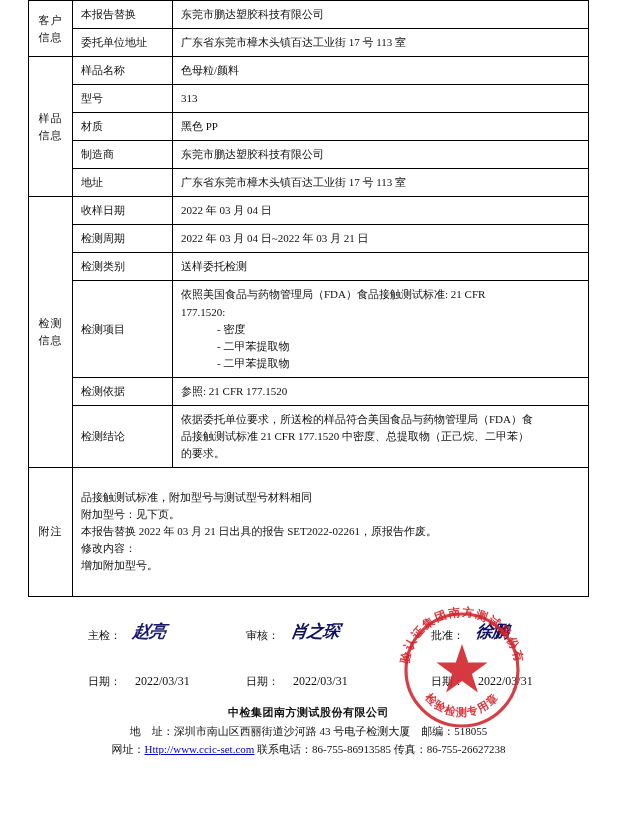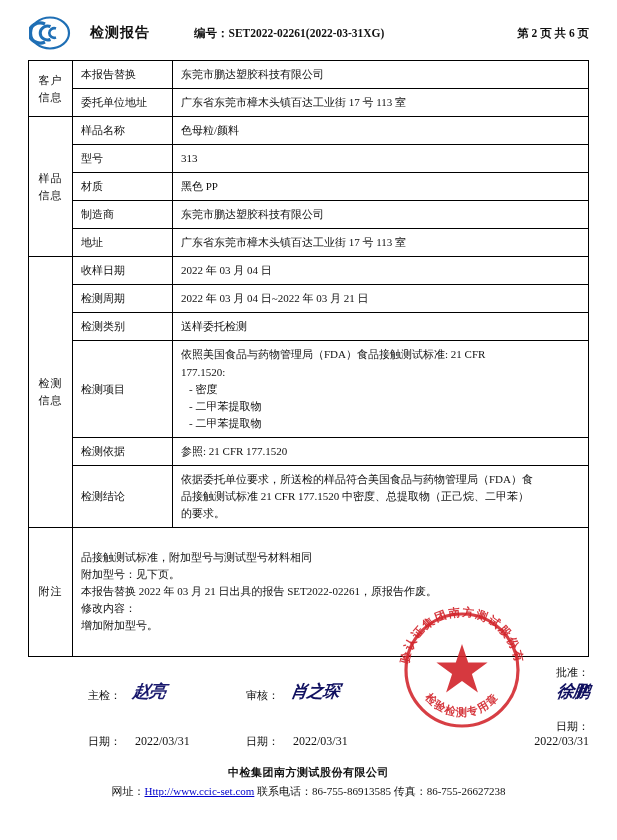--- a/index.html
+++ b/index.html
@@ -86,21 +86,21 @@
     width: 96px;
     padding-left: 10px;
     white-space: nowrap;
   }
   td.value {
     padding-left: 10px;
   }
 
   .multiline { line-height: 1.75; }
   .multiline .ln { display: block; }
-  .indent { padding-left: 8px; }
+  .indent { padding-left: 8px; margin-left: 28px; }
 
   
   td.remark {
     padding: 6px 10px;
     line-height: 1.85;
     height: 118px;
     vertical-align: top;
   }
   td.remark .ln { display: block; }
 
@@ -138,21 +138,21 @@
     color: #1a1a6e;
     font-size: 17px;
     transform: skewX(-8deg);
     letter-spacing: -1px;
     margin-left: 12px;
     white-space: nowrap;
   }
   .hand.b { color:#101060; }
   .c1 { width: 200px; padding-left: 60px; box-sizing: border-box;}
   .c2 { width: 185px; padding-left: 18px; box-sizing: border-box;}
-  .c3 { width: 176px; padding-left: 18px; box-sizing: border-box; flex-direction: column;}
+  .c3 { width: 176px; padding-left: 18px; box-sizing: border-box;}
 
   
   .stamp {
     position: absolute;
     left: 392px;
     top: 600px;
     width: 140px;
     height: 140px;
     pointer-events: none;
   }
@@ -175,33 +175,20 @@
   .footer a, .footer .link {
     color: #0000cc;
     text-decoration: underline;
   }
 </style>
 </head>
 <body>
 
 <div class="page">
 
-  <div class="header">
-    <div class="logo">
-      <svg width="42" height="34" viewBox="0 0 42 34">
-        <ellipse cx="21" cy="17" rx="19" ry="15.5" fill="none" stroke="#1f6fb5" stroke-width="2.2"></ellipse>
-        <path d="M16 8 A11 10 0 1 0 16 26" fill="none" stroke="#1f6fb5" stroke-width="3.4"></path>
-        <path d="M21.5 10.5 A7.5 7 0 1 0 21.5 23.5" fill="none" stroke="#1f6fb5" stroke-width="3.0"></path>
-        <path d="M27 12.5 A5 4.8 0 1 0 27 21.5" fill="none" stroke="#1f6fb5" stroke-width="2.6"></path>
-      </svg>
-    </div>
-    <div class="report-title">检测报告</div>
-    <div class="report-no"><span>编号：</span><span>SET2022-02261(2022-03-31XG)</span></div>
-    <div class="page-no">第 2 页 共 6 页</div>
-  </div>
 
   <table class="main">
     <colgroup>
       <col style="width:44px">
       <col style="width:100px">
       <col>
     </colgroup>
     <tbody>
 
       <tr>
@@ -337,16 +324,17 @@
       </text>
       <text font-family="'Liberation Serif',serif" font-size="11" fill="#d2232a" opacity="0.9" font-weight="bold" letter-spacing="1.2">
         <textPath href="#arcBot" startOffset="50%" text-anchor="middle">检验检测专用章</textPath>
       </text>
       <polygon points="70,44 76.2,62.5 95.6,62.5 79.9,73.9 85.9,92.4 70,81 54.1,92.4 60.1,73.9 44.4,62.5 63.8,62.5" fill="#d2232a" opacity="0.9"></polygon>
     </svg>
   </div>
 
   <div class="footer">
     <div class="f-title">中检集团南方测试股份有限公司</div>
+    <div class="f-line">地　址：深圳市南山区西丽街道沙河路 43 号电子检测大厦　邮编：518055</div>
     <div class="f-line"><span>网址：</span><span class="link">Http://www.ccic-set.com</span>&nbsp;<span>联系电话：86-755-86913585 传真：86-755-26627238</span></div>
   </div>
 
 </div>
 
 </body></html>

